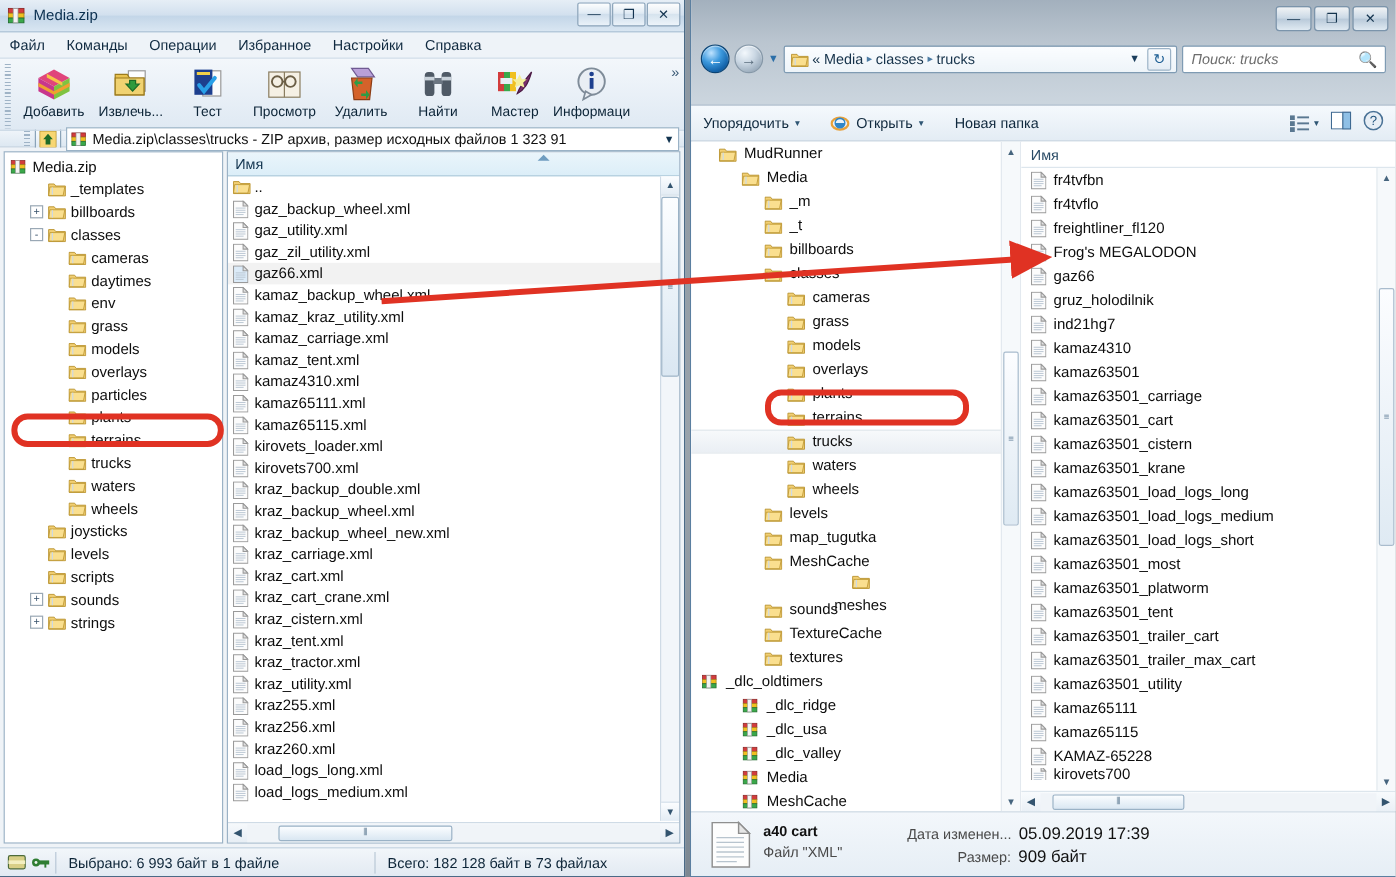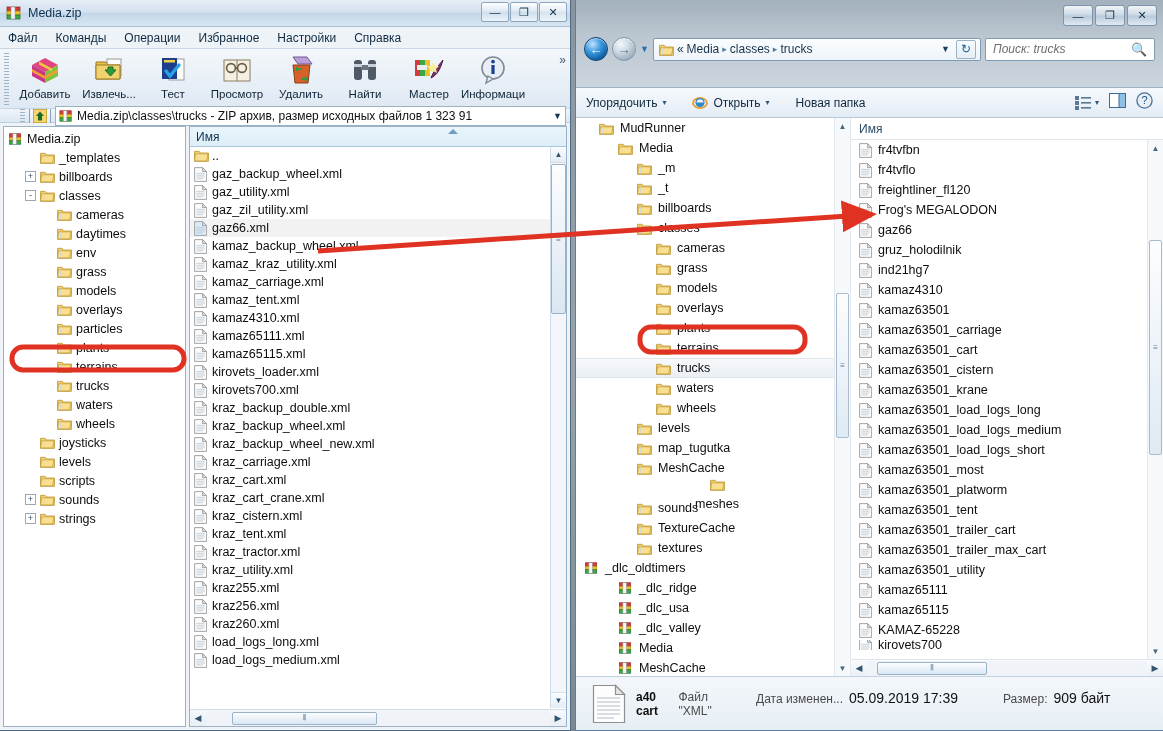--- a/index.html
+++ b/index.html
@@ -184,21 +184,21 @@
     background:linear-gradient(to bottom,#f8fbfd,#eaf0f6); display:flex; align-items:center; }
   .ex-vscroll { position:absolute; right:0; top:0; bottom:0; width:16px; background:#f6f9fb; border-left:1px solid #e3e9ef;}
   .exv-btn { height:16px; display:flex;align-items:center;justify-content:center;font-size:8px;color:#46657e;}
   .exv-thumb { position:absolute; left:1px; right:1px;
     background:linear-gradient(to bottom,#fcfdff,#dfeaf3); border:1px solid #a9bccd; border-radius:2px;
     display:flex;align-items:center;justify-content:center;font-size:8px;color:#64809a;}
   .ex-details { height:54px; flex:none; display:flex; align-items:center; gap:10px; padding-left:16px;
     background: linear-gradient(to bottom,#f3f7fb,#e6eef5); border-top:1px solid #c3d2de; }
   .det-icon { width:34px;height:40px; position:relative; flex:none;}
   .det-cols { display:flex; gap:20px; }
-  .det-col { display:flex; flex-direction:row; gap:3px; }
+  .det-col { display:flex; flex-direction:column; gap:3px; }
   .det-line { display:flex; gap:6px; align-items:baseline; }
   .det-label { font-size:12px; color:#4a4a4a; }
   .det-value { font-size:14px; color:#101010; }
   .det-name { font-size:12px; color:#101010; font-weight:bold; }
 
   
   #annot { position:absolute; left:0; top:0; width:1163px; height:731px; pointer-events:none; }
 </style>
 </head>
 <body>
@@ -988,20 +988,38 @@
       <div class="fl-hscroll">
         <div class="hs-arrow">◀</div>
         <div class="hs-track">
           <div class="hs-thumb">⦀</div>
         </div>
         <div class="hs-arrow">▶</div>
       </div>
     </div>
   </div>
 
+  <div class="wr-status">
+    <div class="st-icons">
+      <svg width="16" height="13" viewBox="0 0 16 13">
+        <rect x="1" y="1" width="14" height="11" rx="1.5" fill="#d8cf86" stroke="#4d6b3a"></rect>
+        <rect x="1" y="5" width="14" height="3" fill="#f3efc0"></rect>
+      </svg>
+      <svg width="16" height="12" viewBox="0 0 16 12">
+        <rect x="6" y="4" width="9" height="3.4" fill="#2e7d32"></rect>
+        <circle cx="4" cy="5.7" r="3.3" fill="#2e7d32"></circle>
+        <circle cx="4" cy="5.7" r="1.2" fill="#eef3ef"></circle>
+        <rect x="11" y="7" width="1.6" height="3" fill="#2e7d32"></rect>
+      </svg>
+    </div>
+    <div class="st-sep"></div>
+    <div class="st-cell" style="width:265px">Выбрано: 6 993 байт в 1 файле</div>
+    <div class="st-sep"></div>
+    <div class="st-cell">Всего: 182 128 байт в 73 файлах</div>
+  </div>
 </div>
 
 <div id="explorer">
 
   <div class="ex-glass">
     <div class="ex-caps">
       <div class="ex-capbtn">—</div>
       <div class="ex-capbtn">❐</div>
       <div class="ex-capbtn">✕</div>
     </div>

